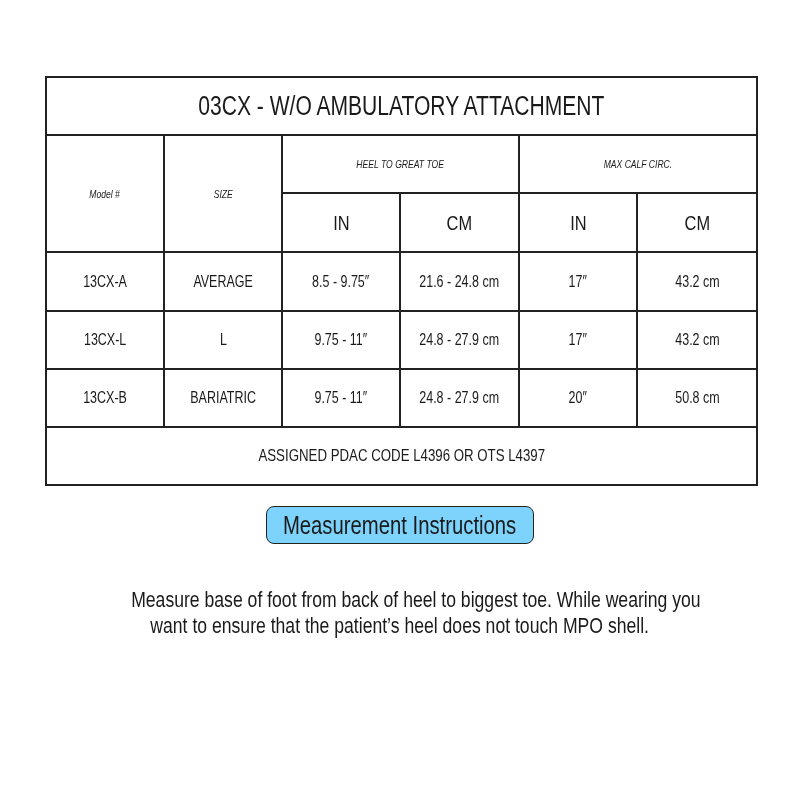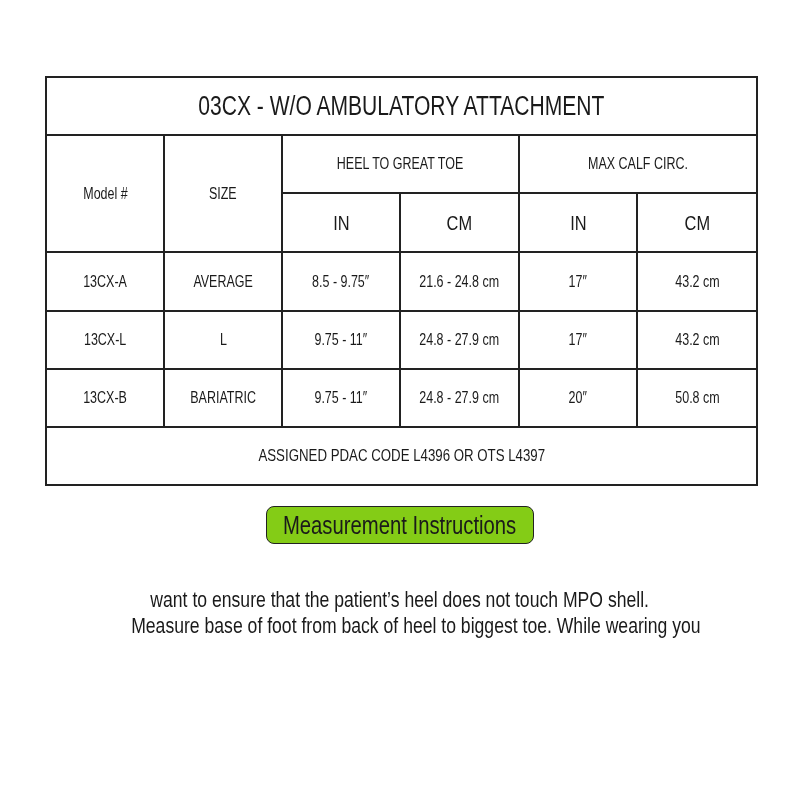--- a/index.html
+++ b/index.html
@@ -8,29 +8,29 @@
   .cond { display: inline-block; transform: scaleX(0.78); transform-origin: center; white-space: nowrap; }
   table.size-table {
     position: absolute; left: 45px; top: 76px; width: 711px; height: 410px;
     border-collapse: collapse; table-layout: fixed;
   }
   table.size-table td, table.size-table th {
     border: 2px solid #222; text-align: center; vertical-align: middle;
     font-weight: normal; padding: 0; overflow: hidden;
   }
   .title-cell { height: 53px; font-size: 27px; }
-  .hdr-top { height: 53px; font-size: 16px; }
+  .hdr-top { height: 53px; font-size: 11px; font-style: italic; }
   .hdr-sub { height: 54px; font-size: 21px; }
   .data-row td { height: 53px; font-size: 16px; }
   .footer-cell { height: 53px; font-size: 17px; margin-top: 9px; }
   .instr-btn {
     position: absolute; left: 266px; top: 506px; width: 268px; height: 38px;
     border: 1.5px solid #222; border-radius: 8px; box-sizing: border-box;
     display: flex; align-items: center; justify-content: center;
-    font-size: 26px; background: #84cc16;
+    font-size: 26px; background: #7dd3fc;
   }
   .instr-text {
     position: absolute; left: 60px; top: 587px; width: 680px;
     text-align: center; font-size: 22px; line-height: 26px;
   }
   .instr-text .cond { transform: scaleX(0.8); }
 </style>
 </head>
 <body>
 
@@ -87,15 +87,15 @@
     <td class="footer-cell" colspan="6"><span class="cond">ASSIGNED PDAC CODE L4396 OR OTS L4397</span></td>
   </tr>
 </tbody>
   </table>
 
 <div class="instr-btn">
   <span class="cond">Measurement Instructions</span>
 </div>
 
 <div class="instr-text">
+  <div><span class="cond">Measure base of foot from back of heel to biggest toe. While wearing you</span></div>
   <div><span class="cond">want to ensure that the patient’s heel does not touch MPO shell.</span></div>
-  <div><span class="cond">Measure base of foot from back of heel to biggest toe. While wearing you</span></div>
 </div>
 
 </body></html>

